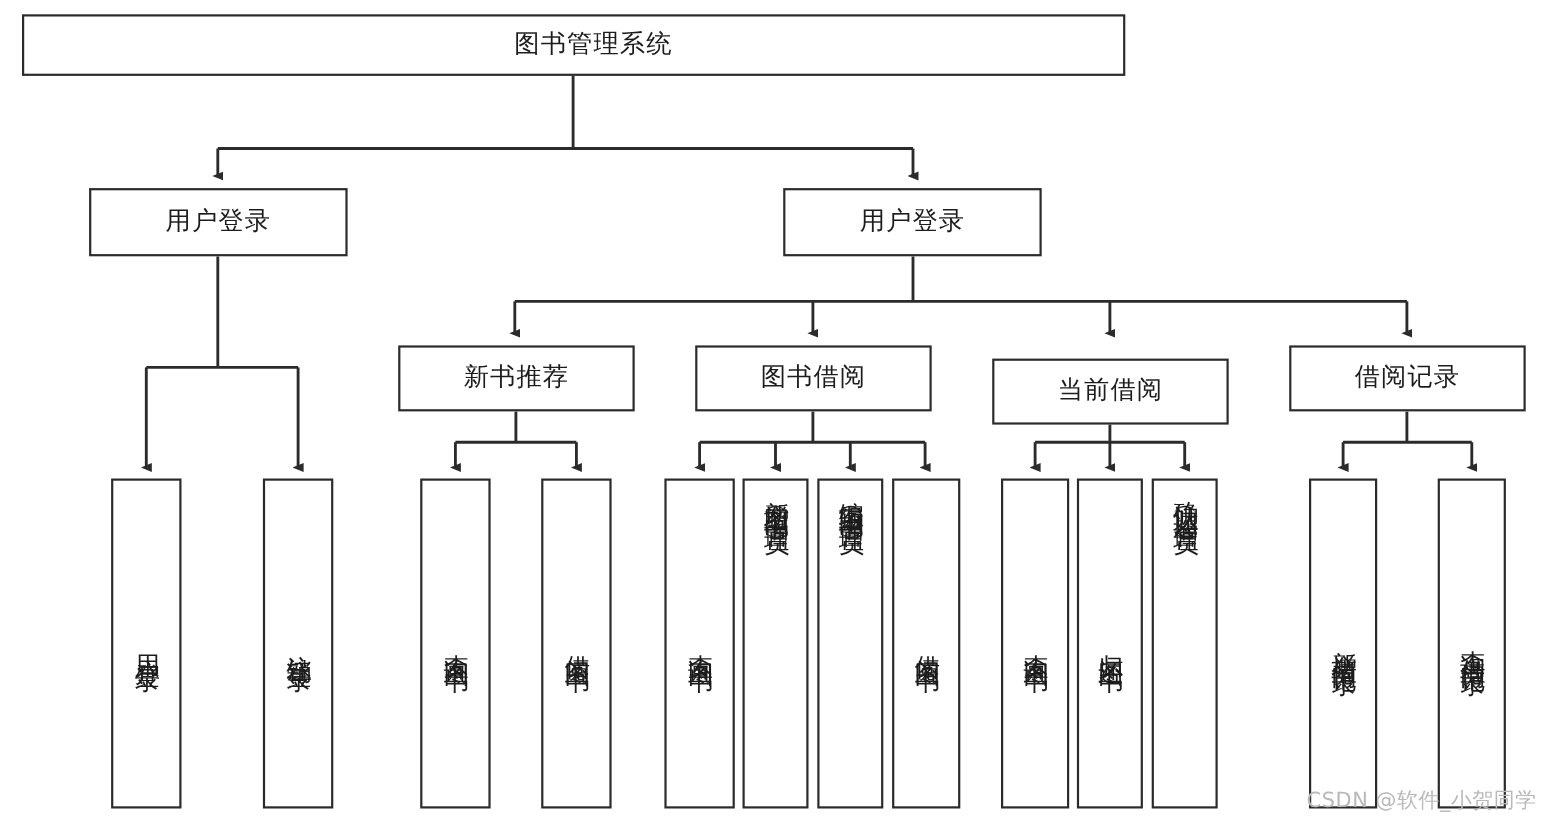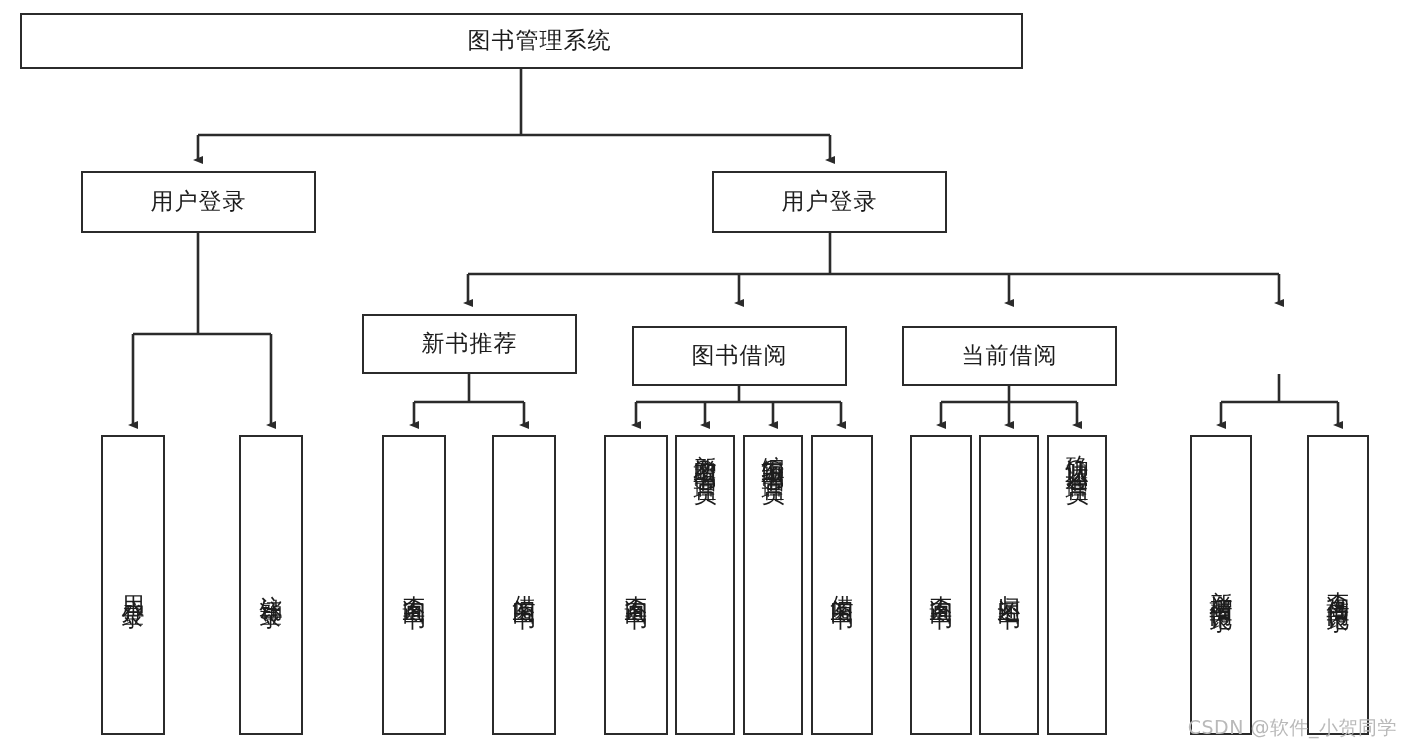--- a/index.html
+++ b/index.html
@@ -135,26 +135,29 @@
   <div class="node-box" style="left:81px; top:171px; width:235px; height:62px;">
     <span class="node-label">用户登录</span>
   </div>
   <div class="node-box" style="left:712px; top:171px; width:235px; height:62px;">
     <span class="node-label">用户登录</span>
   </div>
 
   <div class="node-box" style="left:362px; top:314px; width:215px; height:60px;">
     <span class="node-label">新书推荐</span>
   </div>
-  <div class="node-box" style="left:632px; top:314px; width:215px; height:60px;margin-top:12px;">
+  <div class="node-box" style="left:632px; top:314px; width:215px; height:60px;">
     <span class="node-label">图书借阅</span>
   </div>
   <div class="node-box" style="left:902px; top:314px; width:215px; height:60px;margin-top:12px;">
     <span class="node-label">当前借阅</span>
   </div>
+  <div class="node-box" style="left:1172px; top:314px; width:215px; height:60px;">
+    <span class="node-label">借阅记录</span>
+  </div>
 
   <div class="node-box vertical centered" style="left:101px; top:435px; width:64px; height:300px;">
     <span class="node-label">用户登录</span>
   </div>
   <div class="node-box vertical centered" style="left:239px; top:435px; width:64px; height:300px;">
     <span class="node-label">注销登录</span>
   </div>
 
   <div class="node-box vertical centered" style="left:382px; top:435px; width:64px; height:300px;">
     <span class="node-label">查询图书</span>

